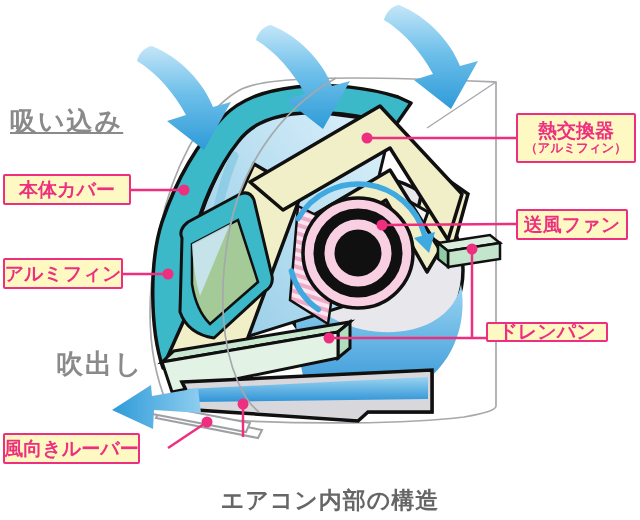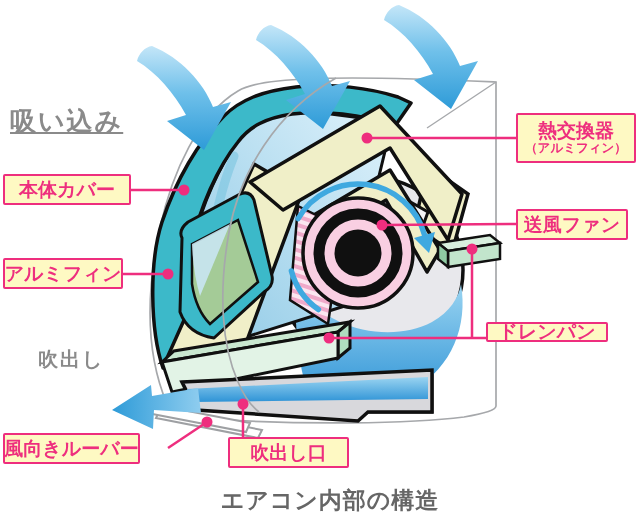--- a/index.html
+++ b/index.html
@@ -6,21 +6,21 @@
   #stage{position:relative;width:640px;height:520px;background:#fff;overflow:hidden;
          font-family:"DejaVu Sans",sans-serif;}
   #art{position:absolute;left:0;top:0;}
   .plabel{position:absolute;box-sizing:border-box;border:2.5px solid var(--accent-pink);
           background:#fef9c3;color:var(--accent-pink);display:flex;flex-direction:column;
           align-items:center;justify-content:center;font-weight:bold;font-size:19px;
           line-height:1.02;border-radius:2px;white-space:nowrap;}
   .plabel .sub{font-size:12.5px;font-weight:bold;margin-top:1px;}
   .flowtext{position:absolute;color:var(--flow-text-gray);font-weight:600;letter-spacing:2px;}
   #intake-text{left:10px;top:104px;font-size:26px;text-decoration:underline;}
-  #blowout-text{left:38px;top:346px;font-size:20px;}
+  #blowout-text{left:56px;top:346px;font-size:27px;}
   #caption{position:absolute;left:0;top:485px;width:640px;text-align:center;
            color:var(--title-gray);font-weight:bold;font-size:23px;letter-spacing:1px;padding-left:10px;}
 </style>
 </head>
 <body>
 
 <div id="stage">
 
 <svg id="art" width="640" height="520" viewBox="0 0 640 520">
   <defs>
@@ -150,19 +150,16 @@
 </div>
 <div class="plabel" style="left:516px;top:209px;width:112px;height:31px">
   <span>送風ファン</span>
 </div>
 <div class="plabel" style="left:486px;top:322px;width:122px;height:20px">
   <span>ドレンパン</span>
 </div>
 <div class="plabel" style="left:3px;top:433px;width:137px;height:31px">
   <span>風向きルーバー</span>
 </div>
-<div class="plabel" style="left:228px;top:437px;width:121px;height:31px">
-  <span>吹出し口</span>
-</div>
 
 <div id="caption">エアコン内部の構造</div>
 
 </div>
 
 </body></html>

